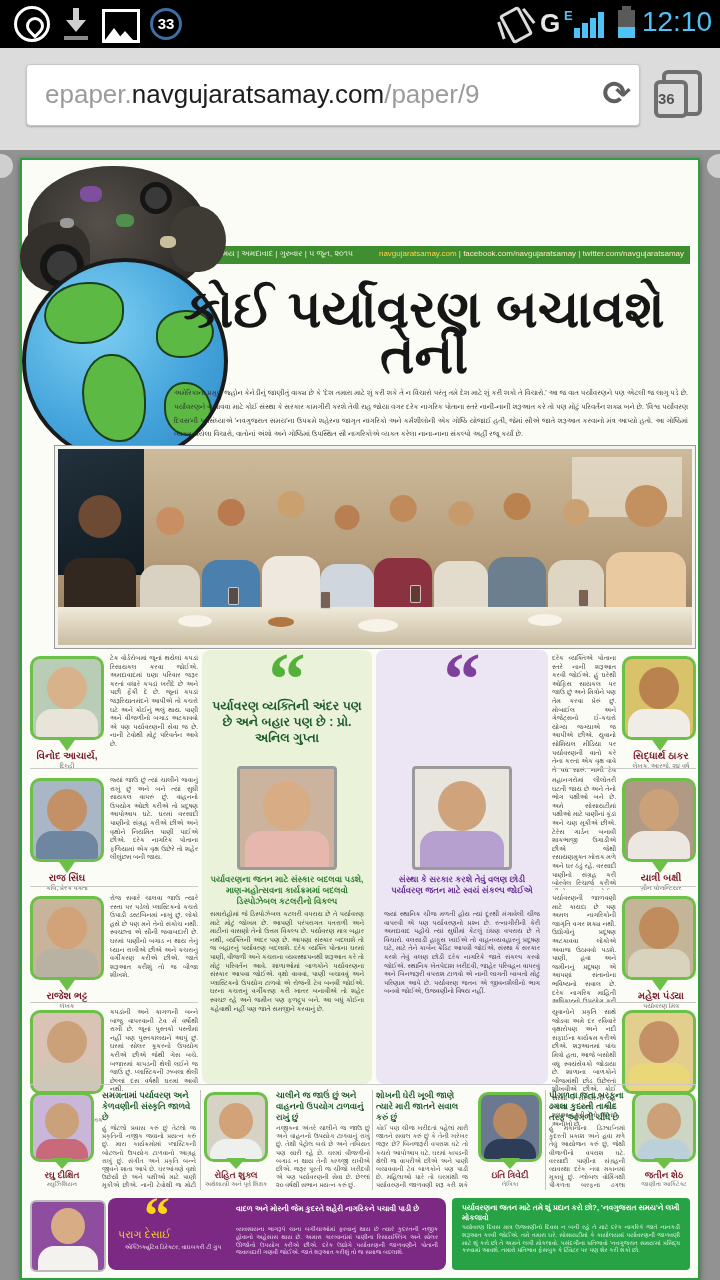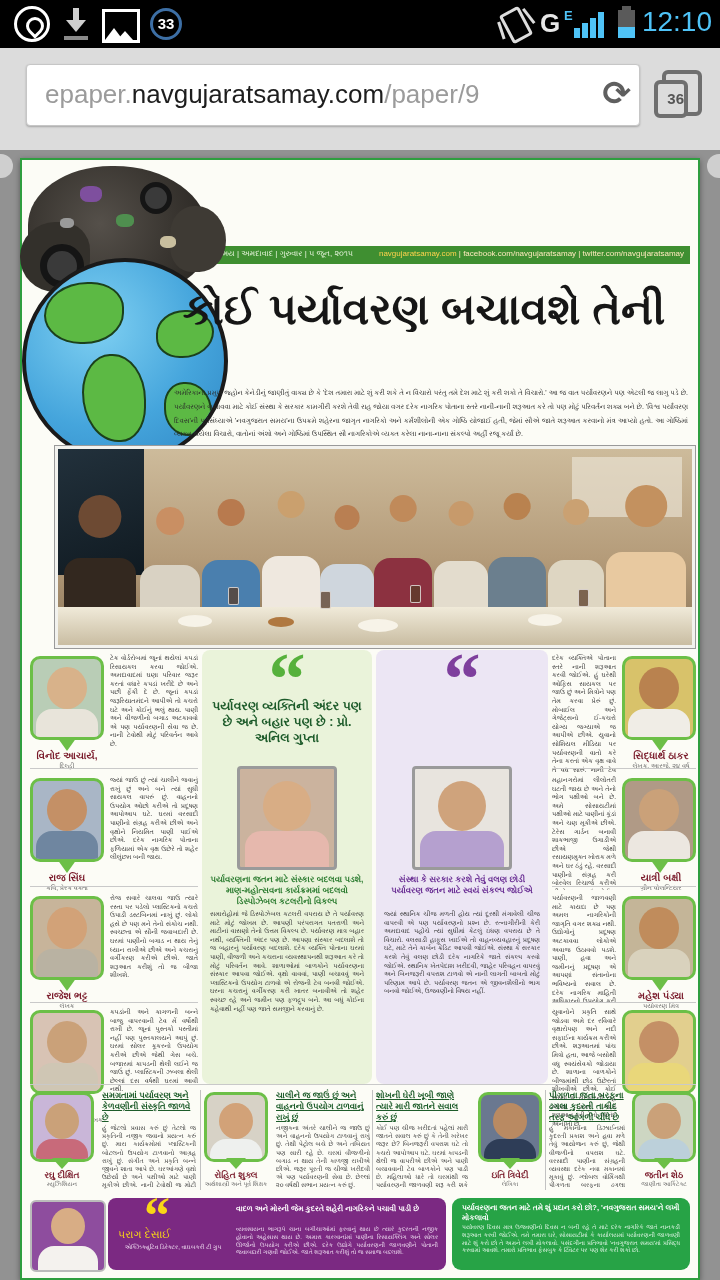--- a/index.html
+++ b/index.html
@@ -31,21 +31,21 @@
 
   
   #chrome{position:absolute;left:0;top:48px;width:720px;height:102px;background:#dcdcdc;border-bottom:3px solid #9a9a9a;}
   .urlpill{position:absolute;left:26px;top:16px;width:612px;height:60px;background:#fff;border:1px solid #c6c6c6;border-radius:4px;box-shadow:0 1px 2px rgba(0,0,0,.25);}
   .urltext{position:absolute;left:18px;top:14px;font-size:26px;white-space:nowrap;overflow:hidden;width:530px;}
   .u-gray{color:#9b9b9b;}
   .u-host{color:#1d1d1d;font-weight:500;}
   .refresh{position:absolute;right:8px;top:8px;font-size:34px;color:#5f5f5f;font-weight:bold;}
   .tabbtn{position:absolute;left:654px;top:22px;width:42px;height:46px;}
   .tab-outer{position:absolute;left:8px;top:0px;width:32px;height:38px;border:4px solid #6f6f6f;border-radius:6px;background:#dcdcdc;}
-  .tab-inner{position:absolute;left:0px;top:10px;width:26px;height:30px;border:4px solid #6f6f6f;border-radius:6px;background:#dcdcdc;color:#555;font-size:15px;font-weight:bold;text-align:right;line-height:30px;}
+  .tab-inner{position:absolute;left:0px;top:10px;width:26px;height:30px;border:4px solid #6f6f6f;border-radius:6px;background:#dcdcdc;color:#555;font-size:15px;font-weight:bold;text-align:left;line-height:30px;}
 
   
   #content{position:absolute;left:0;top:150px;width:720px;height:1130px;background:#929292;}
   .notch{position:absolute;top:4px;width:13px;height:24px;background:#cfcfcf;}
   .paper{position:absolute;left:20px;top:8px;width:676px;height:1118px;background:#fcfcf6;border:2px solid #2f9e3f;box-shadow:0 2px 6px rgba(0,0,0,.4);}
 
   
   .banner{position:absolute;left:6px;top:24px;width:662px;height:62px;background:linear-gradient(180deg,#9ad24f 0%,#64b93f 55%,#4aa336 100%);border-radius:3px 3px 0 0;overflow:hidden;}
   .bld{position:absolute;bottom:0;background:#3c8f2e;opacity:.85;}
   .btitle{position:absolute;left:140px;top:4px;width:470px;text-align:center;font-size:38px;font-weight:800;color:#fff;text-shadow:0 2px 3px rgba(20,80,20,.55);letter-spacing:1px;}
@@ -61,21 +61,21 @@
   .garb2{position:absolute;left:0px;top:56px;width:70px;height:70px;background:#33302b;border-radius:50% 40% 45% 50%;}
   .garb3{position:absolute;left:150px;top:40px;width:56px;height:66px;background:#3e3a34;border-radius:45% 55% 50% 40%;}
   .tire{position:absolute;width:30px;height:30px;border:7px solid #151515;border-radius:50%;background:#3a3a3a;}
   .speck{position:absolute;border-radius:40%;}
   .earth{position:absolute;left:2px;top:92px;width:198px;height:198px;border-radius:50%;border:4px solid #1a1a1a;background:radial-gradient(circle at 36% 32%,#7fd0f2 0%,#45a5dc 55%,#2f86c4 100%);overflow:hidden;}
   .cont{position:absolute;background:#5cb944;border:2px solid #1c401c;}
 
   
   .kicker{position:absolute;left:138px;top:110px;width:530px;text-align:center;font-size:11px;font-weight:bold;color:#0e6b46;}
   .kicker b{color:#ef7f1a;}
-  .headline{position:absolute;left:134px;top:126px;width:536px;text-align:center;font-size:43px;line-height:46px;font-weight:800;color:#161616;}
+  .headline{position:absolute;left:134px;top:126px;width:536px;text-align:center;font-size:52px;line-height:46px;font-weight:800;color:#161616;}
   .intro{position:absolute;left:152px;top:226px;width:514px;height:56px;font-size:7px;line-height:13.8px;text-align:justify;color:#2a2a2a;overflow:hidden;}
 
   
   .photo{position:absolute;left:33px;top:286px;width:634px;height:196px;background:linear-gradient(180deg,#cdbb9b 0%,#b59c7a 55%,#8a7458 100%);border:3px solid #f2f2ee;outline:1px solid #9a9a9a;overflow:hidden;}
   .ph-screen{position:absolute;left:0;top:0;width:86px;height:126px;background:linear-gradient(160deg,#22313c,#101a21);}
   .ph-window{position:absolute;right:10px;top:8px;width:110px;height:60px;background:#e8e1d1;opacity:.7;}
   .ph-table{position:absolute;left:0;bottom:0;width:634px;height:38px;background:linear-gradient(180deg,#f0ead9,#c9bda2);}
   .gp{position:absolute;}
   .gp .h{position:absolute;top:0;left:50%;transform:translateX(-50%);width:46%;aspect-ratio:1/1;border-radius:50%;}
   .gp .t{position:absolute;bottom:0;left:0;right:0;height:58%;border-radius:16px 16px 6px 6px;}
@@ -105,35 +105,35 @@
   .green .qhead{color:#1d5b2a;}
   .purple .qhead{color:#54277f;}
   .qavatar{position:absolute;top:116px;left:50%;transform:translateX(-50%);width:94px;height:98px;border:3px solid #9a9a9a;border-radius:4px;overflow:hidden;}
   .qsub{position:absolute;top:224px;left:6px;right:6px;text-align:center;font-size:8.5px;line-height:11px;font-weight:800;}
   .green .qsub{color:#2e7d32;}
   .purple .qsub{color:#6a2f94;}
   .qbody{position:absolute;top:260px;left:8px;right:8px;bottom:6px;font-size:6.5px;line-height:8.6px;color:#333;text-align:justify;overflow:hidden;}
 
   
   .bcell{position:absolute;top:928px;height:104px;}
-  .bhead{position:absolute;font-size:8.5px;line-height:11px;font-weight:800;color:#1d5c2a;text-decoration:underline;}
+  .bhead{position:absolute;font-size:8.5px;line-height:11px;font-weight:800;color:#1d5c2a;}
   .bbody{position:absolute;font-size:6.3px;line-height:8.2px;color:#333;text-align:justify;overflow:hidden;}
   .bava{position:absolute;width:58px;height:64px;border:3px solid #6cbf47;border-radius:10px;overflow:hidden;background:#cfc2a6;}
   .bname{position:absolute;font-size:9px;font-weight:bold;color:#7a1b2b;text-align:center;width:76px;}
   .brole{position:absolute;font-size:6px;color:#666;text-align:center;width:76px;}
 
   
   .f-ava{position:absolute;left:8px;top:1040px;width:72px;height:68px;border:2px solid #bbb;border-radius:6px;overflow:hidden;background:#8e4d9e;}
   .fpurple{position:absolute;left:86px;top:1038px;width:338px;height:72px;background:#7b2982;border-radius:8px;overflow:hidden;}
   .fquote{position:absolute;left:36px;top:-12px;font-size:52px;font-weight:bold;color:#f9d616;font-family:"Liberation Serif","DejaVu Serif",serif;}
   .fname{position:absolute;left:10px;top:30px;width:110px;text-align:left;font-size:11px;font-weight:normal;color:#f9d616;}
   .frole{position:absolute;left:10px;top:45px;width:110px;text-align:center;font-size:6px;color:#f3e3f5;line-height:8px;}
   .fhead{position:absolute;left:128px;top:6px;width:202px;font-size:7.5px;line-height:9.5px;font-weight:800;color:#fff;}
   .fbody{position:absolute;left:128px;top:28px;width:202px;height:40px;font-size:6px;line-height:7.8px;color:#efdff2;text-align:justify;overflow:hidden;}
-  .fgreen{position:absolute;left:430px;top:1038px;width:238px;height:72px;background:#27a346;border-radius:9px;overflow:hidden;}
+  .fgreen{position:absolute;left:430px;top:1038px;width:238px;height:72px;background:#27a346;border-radius:4px;overflow:hidden;}
   .ghead{position:absolute;left:10px;top:5px;width:218px;font-size:7.5px;line-height:9.5px;font-weight:800;color:#fff;}
   .gbody{position:absolute;left:10px;top:26px;width:218px;height:42px;font-size:6px;line-height:7.8px;color:#e4f7e9;text-align:justify;overflow:hidden;}
 </style>
 </head>
 <body>
 
 <div id="statusbar">
   <div class="wa-circle">
       <div class="wa-phone"></div>
     </div>

